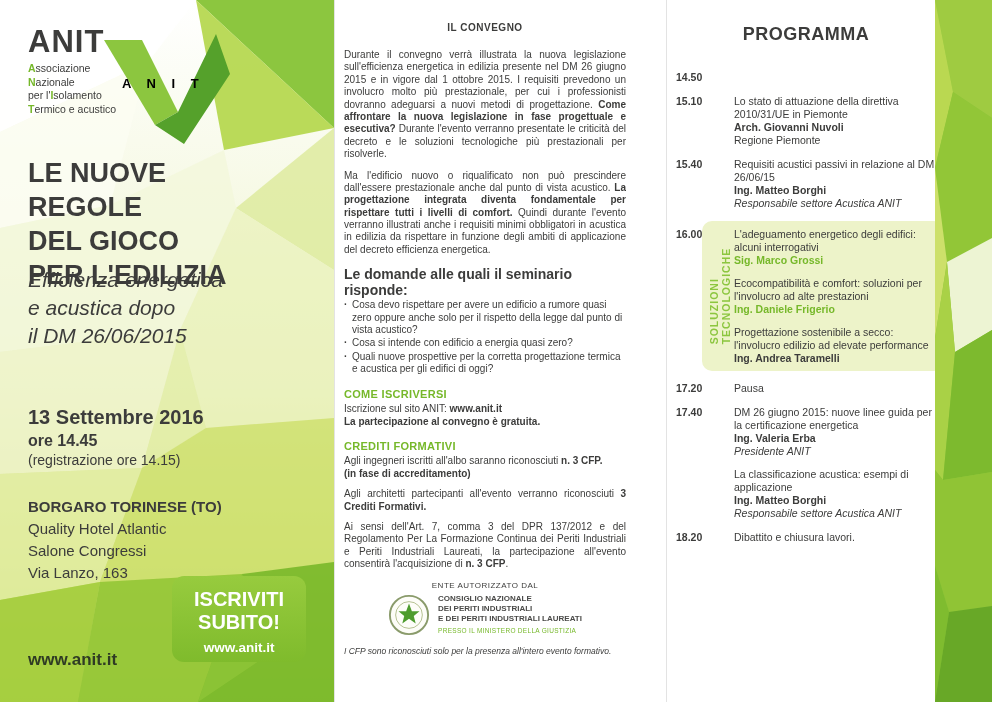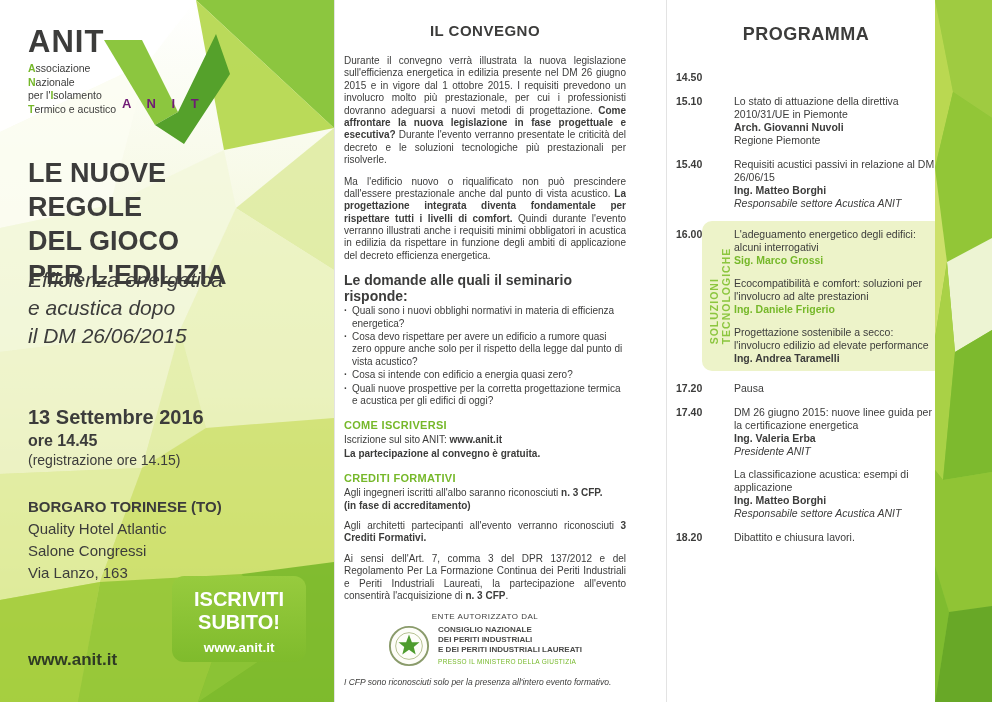--- a/index.html
+++ b/index.html
@@ -11,39 +11,39 @@
   .i{font-style:italic;}
   .g{color:#76B82A;}
   .fold{position:absolute;top:0;bottom:0;width:1px;background:#e3e3e3;}
 
   
   .left-panel{position:absolute;left:0;top:0;width:268px;height:702px;}
   .left-panel .content{position:absolute;inset:0;z-index:2;}
   .logo-word{position:absolute;left:28px;top:24px;font-size:31px;font-weight:700;letter-spacing:1px;}
   .logo-sub{position:absolute;left:28px;top:62px;font-size:10.5px;line-height:13.5px;}
   .logo-check{position:absolute;left:98px;top:26px;z-index:1;}
-  .logo-badge{position:absolute;left:122px;top:76px;color:#701a75;font-weight:700;font-size:13px;letter-spacing:6px;z-index:3;margin-top:20px;}
+  .logo-badge{position:absolute;left:122px;top:76px;color:#000000;font-weight:700;font-size:13px;letter-spacing:6px;z-index:3;}
   .main-title{position:absolute;left:28px;top:156px;font-size:27px;font-weight:700;line-height:34px;}
   .subtitle{position:absolute;left:28px;top:266px;font-size:21px;font-style:italic;line-height:28px;}
   .date-block{position:absolute;left:28px;top:406px;}
   .date-title{font-size:20px;font-weight:700;}
   .date-time{font-size:16px;font-weight:700;margin-top:3px;}
   .date-note{font-size:14px;margin-top:2px;}
   .venue{position:absolute;left:28px;top:496px;font-size:15px;line-height:22px;}
   .venue .first{font-weight:700;}
   .cta{position:absolute;left:172px;top:576px;width:134px;height:86px;border-radius:12px;
        background:linear-gradient(180deg,#97CB3E,#7FBB2C);text-align:center;cursor:pointer;z-index:3;}
   .cta-line{color:#fff;font-size:20px;font-weight:700;line-height:23px;}
   .cta-line.one{margin-top:12px;}
   .cta-url{color:#fff;font-size:13.5px;font-weight:700;margin-top:6px;}
   .footer-url{position:absolute;left:28px;top:650px;font-size:17px;font-weight:700;color:#2F3B24;}
 
   
   .center-col{position:absolute;left:344px;top:22px;width:282px;height:678px;overflow:hidden;}
-  .center-h{font-size:15px;font-weight:700;letter-spacing:0.5px;text-align:center;margin:0 0 16px 0;}
+  .center-h{font-size:10px;font-weight:700;letter-spacing:0.5px;text-align:center;margin:0 0 16px 0;}
   .center-col p.para{margin:0 0 9px 0;font-size:10px;line-height:1.24;text-align:justify;}
   .q-title{font-size:14px;font-weight:700;margin:10px 0 1px 0;}
   ul.questions{list-style:none;margin:0;padding:0;font-size:10px;line-height:1.24;}
   ul.questions li{padding-left:8px;position:relative;margin:0 0 1px 0;}
   ul.questions li:before{content:"\00B7";position:absolute;left:0;font-weight:700;}
   .green-h{font-size:11px;font-weight:700;color:#76B82A;letter-spacing:0.3px;margin:12px 0 3px 0;}
   .tight p.para{margin-bottom:1px;text-align:left;}
   .crediti p.para{margin-bottom:8px;}
   .ente{margin-top:10px;text-align:center;}
   .ente-intro{font-size:8px;letter-spacing:0.5px;margin-bottom:4px;}
@@ -156,21 +156,20 @@
   <div class="fold" style="left:666px;"></div>
 
   <div class="center-col">
     <h2 class="center-h">IL CONVEGNO</h2>
     <div id="intro-paras">
         <p class="para"><span>Durante il convegno verrà illustrata la nuova legislazione sull'efficienza energetica in edilizia presente nel DM 26 giugno 2015 e in vigore dal 1 ottobre 2015. I requisiti prevedono un involucro molto più prestazionale, per cui i professionisti dovranno adeguarsi a nuovi metodi di progettazione. </span><span class="b">Come affrontare la nuova legislazione in fase progettuale e esecutiva?</span><span> Durante l'evento verranno presentate le criticità del decreto e le soluzioni tecnologiche più prestazionali per risolverle.</span></p>
         <p class="para"><span>Ma l'edificio nuovo o riqualificato non può prescindere dall'essere prestazionale anche dal punto di vista acustico. </span><span class="b">La progettazione integrata diventa fondamentale per rispettare tutti i livelli di comfort.</span><span> Quindi durante l'evento verranno illustrati anche i requisiti minimi obbligatori in acustica in edilizia da rispettare in funzione degli ambiti di applicazione del decreto efficienza energetica.</span></p>
       </div>
     <div class="q-title">Le domande alle quali il seminario risponde:</div>
     <ul class="questions" id="questions-list">
-        <li>Quali sono i nuovi obblighi normativi in materia di efficienza energetica?</li>
         <li>Cosa devo rispettare per avere un edificio a rumore quasi zero oppure anche solo per il rispetto della legge dal punto di vista acustico?</li>
         <li>Cosa si intende con edificio a energia quasi zero?</li>
         <li>Quali nuove prospettive per la corretta progettazione termica e acustica per gli edifici di oggi?</li>
       </ul>
 
     <div class="green-h">COME ISCRIVERSI</div>
     <div class="tight" id="iscriversi-paras">
         <p class="para"><span>Iscrizione sul sito ANIT: </span><span class="b">www.anit.it</span></p>
         <p class="para"><span class="b">La partecipazione al convegno è gratuita.</span></p>
       </div>

